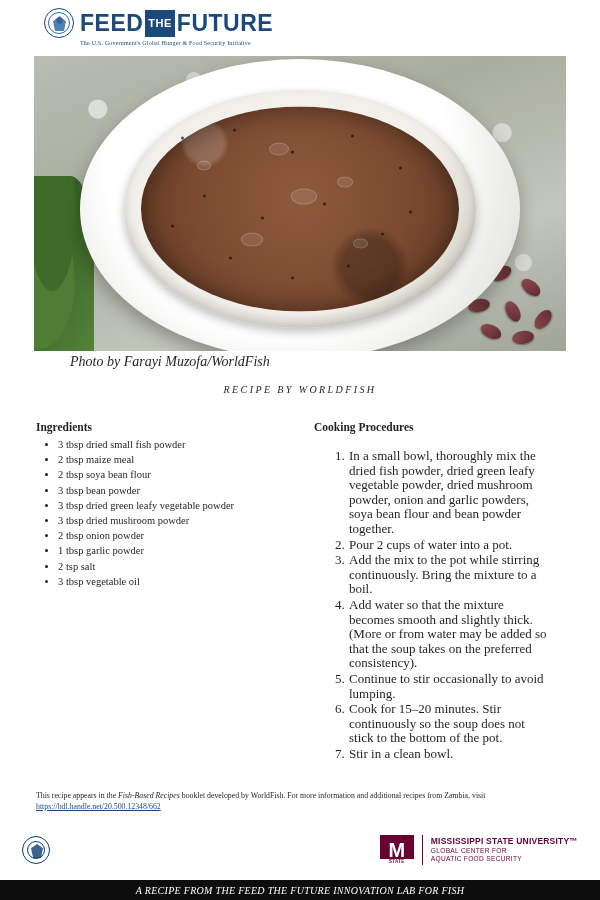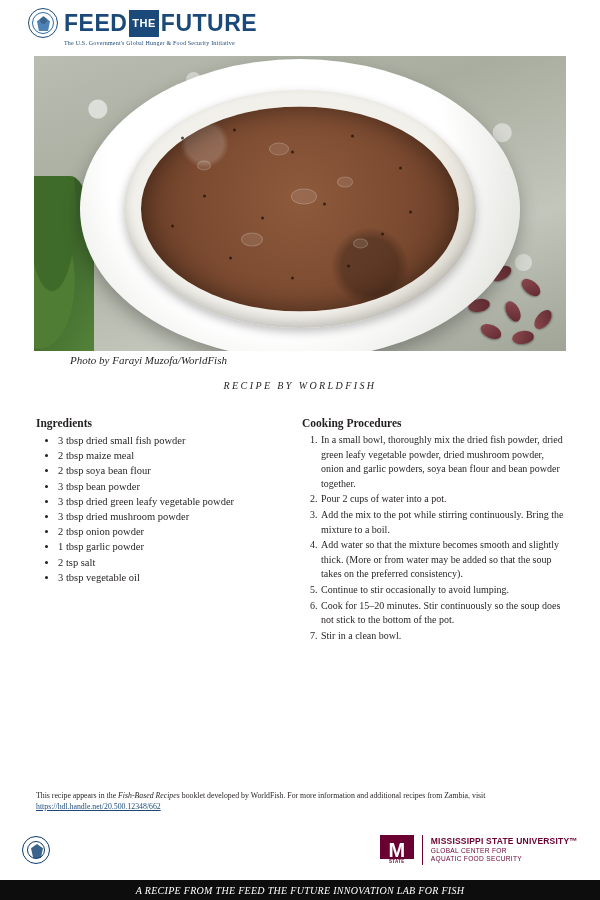--- a/index.html
+++ b/index.html
@@ -12,21 +12,21 @@
     color: #231f20;
     position: relative;
     overflow: hidden;
   }
 
   .page { position: relative; width: 600px; height: 900px; }
 
   
   .header {
     height: 56px;
-    padding: 8px 0 0 28px;
+    padding: 8px 0 0 44px;
     display: flex;
     align-items: flex-start;
   }
   .fff-logo { display: flex; flex-direction: column; align-items: flex-start; }
   .fff-logo-row { display: flex; align-items: center; }
   .fff-seal {
     width: 30px; height: 30px;
     border-radius: 50%;
     border: 1px solid #1b4a7a;
     margin-right: 6px;
@@ -160,21 +160,21 @@
     background: rgba(30,16,8,.75);
   }
   .photo .soup .bub {
     position: absolute;
     border-radius: 50%;
     background: rgba(255,255,255,.10);
     border: 1px solid rgba(255,255,255,.18);
   }
   .photo-credit {
     padding: 3px 0 0 36px;
-    font-size: 11px;
+    font-size: 14px;
     font-style: italic;
     color: #231f20;
   }
 
   
   .title {
     text-align: center;
     font-size: 25px;
     letter-spacing: 1.2px;
     margin: 38px 0 0 0;
@@ -187,41 +187,41 @@
     letter-spacing: 2.4px;
     font-style: italic;
     margin: 14px 0 0 0;
     color: #231f20;
   }
 
   
   .cols {
     display: flex;
     padding: 26px 36px 0 36px;
-    gap: 14px;
+    gap: 26px;
   }
   .col-left { width: 252px; }
   .col-right { flex: 1; }
   .col-head {
     font-size: 11.5px;
     font-weight: bold;
     margin: 0 0 4px 0;
     font-family: "Liberation Serif", serif;
   }
   ul.ingredients {
     margin: 0;
     padding-left: 22px;
     font-size: 10.5px;
     line-height: 15.2px;
   }
   ul.ingredients li { margin: 0; }
   ol.steps {
-    margin: 0;
+    margin: 16px;
     padding-left: 18px;
-    font-size: 10px;
+    font-size: 13px;
     line-height: 14.6px;
   }
   ol.steps li { margin-bottom: 1px; padding-left: 1px; }
 
   
   .source {
     position: absolute;
     left: 36px;
     right: 36px;
     top: 790px;

